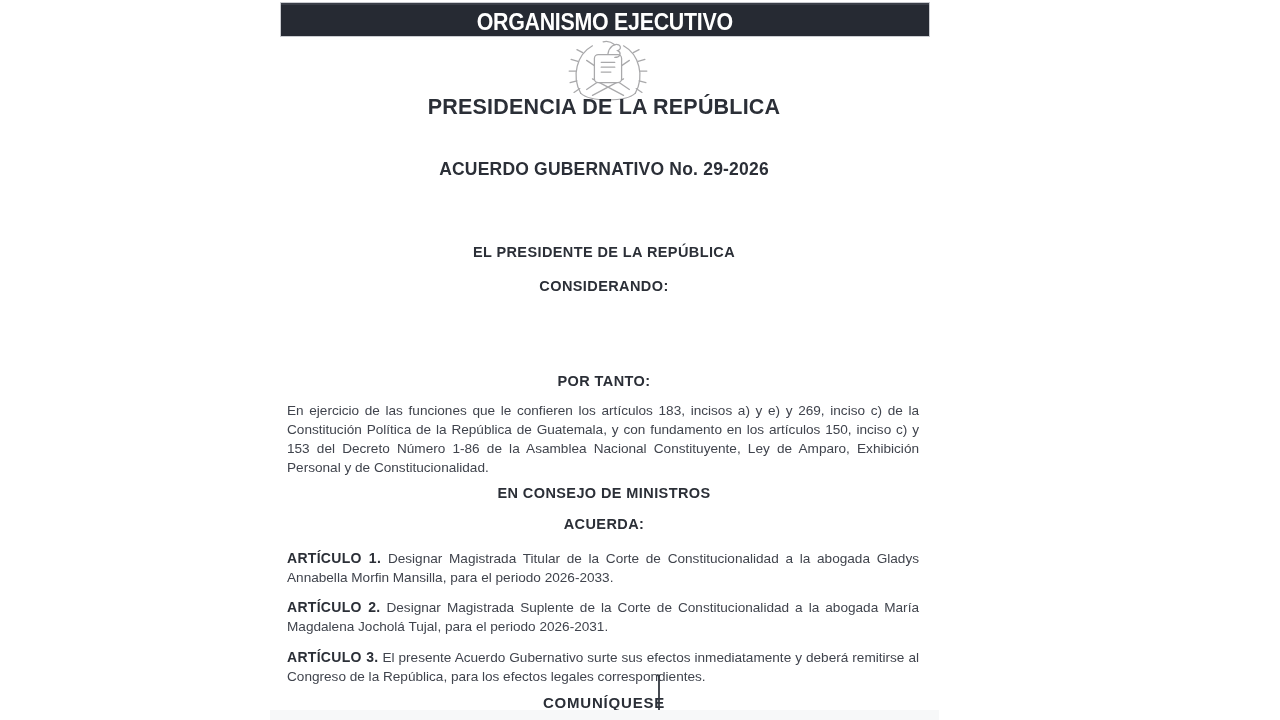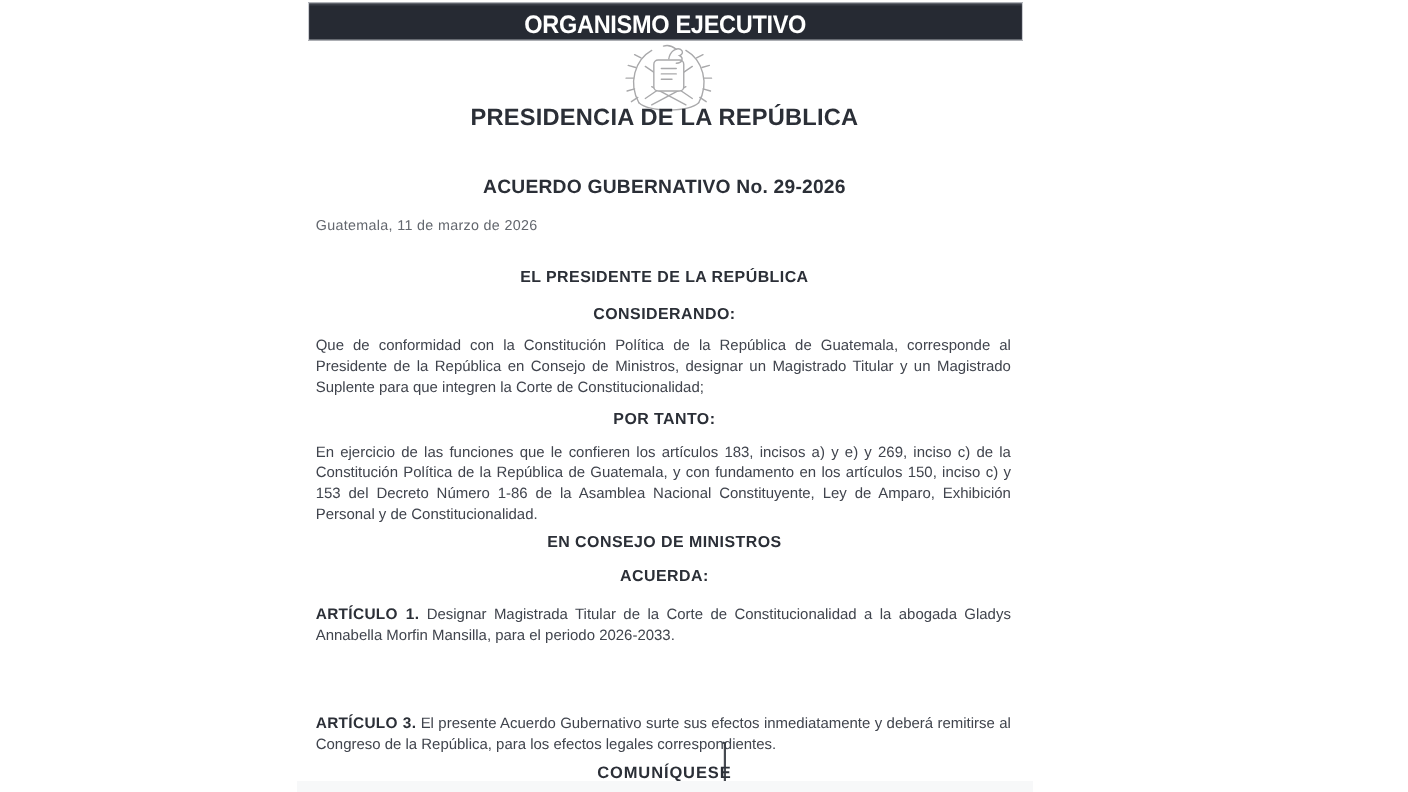--- a/index.html
+++ b/index.html
@@ -69,38 +69,37 @@
       <path d="M43,24 h14 M43,29 h14 M43,34 h10"></path>
       <path d="M50,15 c1,-7 7,-11 11,-9 c3,2 2,5 -1,6 c4,2 3,7 -3,7"></path>
       <path d="M57,6 q-6,-5 -12,-3"></path>
     </svg>
   </div>
 
   <div class="col inst">PRESIDENCIA DE LA REPÚBLICA</div>
 
   <div class="col decree">ACUERDO GUBERNATIVO No. 29-2026</div>
 
-  <div class="dateline">Guatemala, 11 de marzo de 2026</div>
 
   <div class="h-sec" style="top:278px">CONSIDERANDO:</div>
 
   <div class="h-sec" style="top:244px">EL PRESIDENTE DE LA REPÚBLICA</div>
 
-  <p class="para" style="top:304px">Que de conformidad con la Constitución Política de la República de Guatemala, corresponde al Presidente de la República en Consejo de Ministros, designar un Magistrado Titular y un Magistrado Suplente para que integren la Corte de Constitucionalidad;</p>
 
   <div class="h-sec" style="top:373px">POR TANTO:</div>
 
   <p class="para" style="top:401px">En ejercicio de las funciones que le confieren los artículos 183, incisos a) y e) y 269, inciso c) de la Constitución Política de la República de Guatemala, y con fundamento en los artículos 150, inciso c) y 153 del Decreto Número 1-86 de la Asamblea Nacional Constituyente, Ley de Amparo, Exhibición Personal y de Constitucionalidad.</p>
 
   <div class="h-sec" style="top:485px">EN CONSEJO DE MINISTROS</div>
 
   <div class="h-sec" style="top:516px">ACUERDA:</div>
 
   <p class="para" style="top:549px"><b>ARTÍCULO 1.</b> <span>Designar Magistrada Titular de la Corte de Constitucionalidad a la abogada Gladys Annabella Morfin Mansilla, para el periodo 2026-2033.</span></p>
 
+  <p class="para" style="top:598px"><b>ARTÍCULO 2.</b> <span>Designar Magistrada Suplente de la Corte de Constitucionalidad a la abogada María Magdalena Jocholá Tujal, para el periodo 2026-2031.</span></p>
 
   <p class="para" style="top:648px"><b>ARTÍCULO 3.</b> <span>El presente Acuerdo Gubernativo surte sus efectos inmediatamente y deberá remitirse al Congreso de la República, para los efectos legales correspondientes.</span></p>
 
   <div class="closing">COMUNÍQUESE</div>
 
   <div class="cursor">
     <svg width="12" height="42" viewBox="0 0 12 42" fill="none" stroke="#32363e" stroke-width="2">
       <path d="M4,2 l3,1 M6,2 v37 M3,40 l5,-1" opacity="0.9"></path>
     </svg>
   </div>

